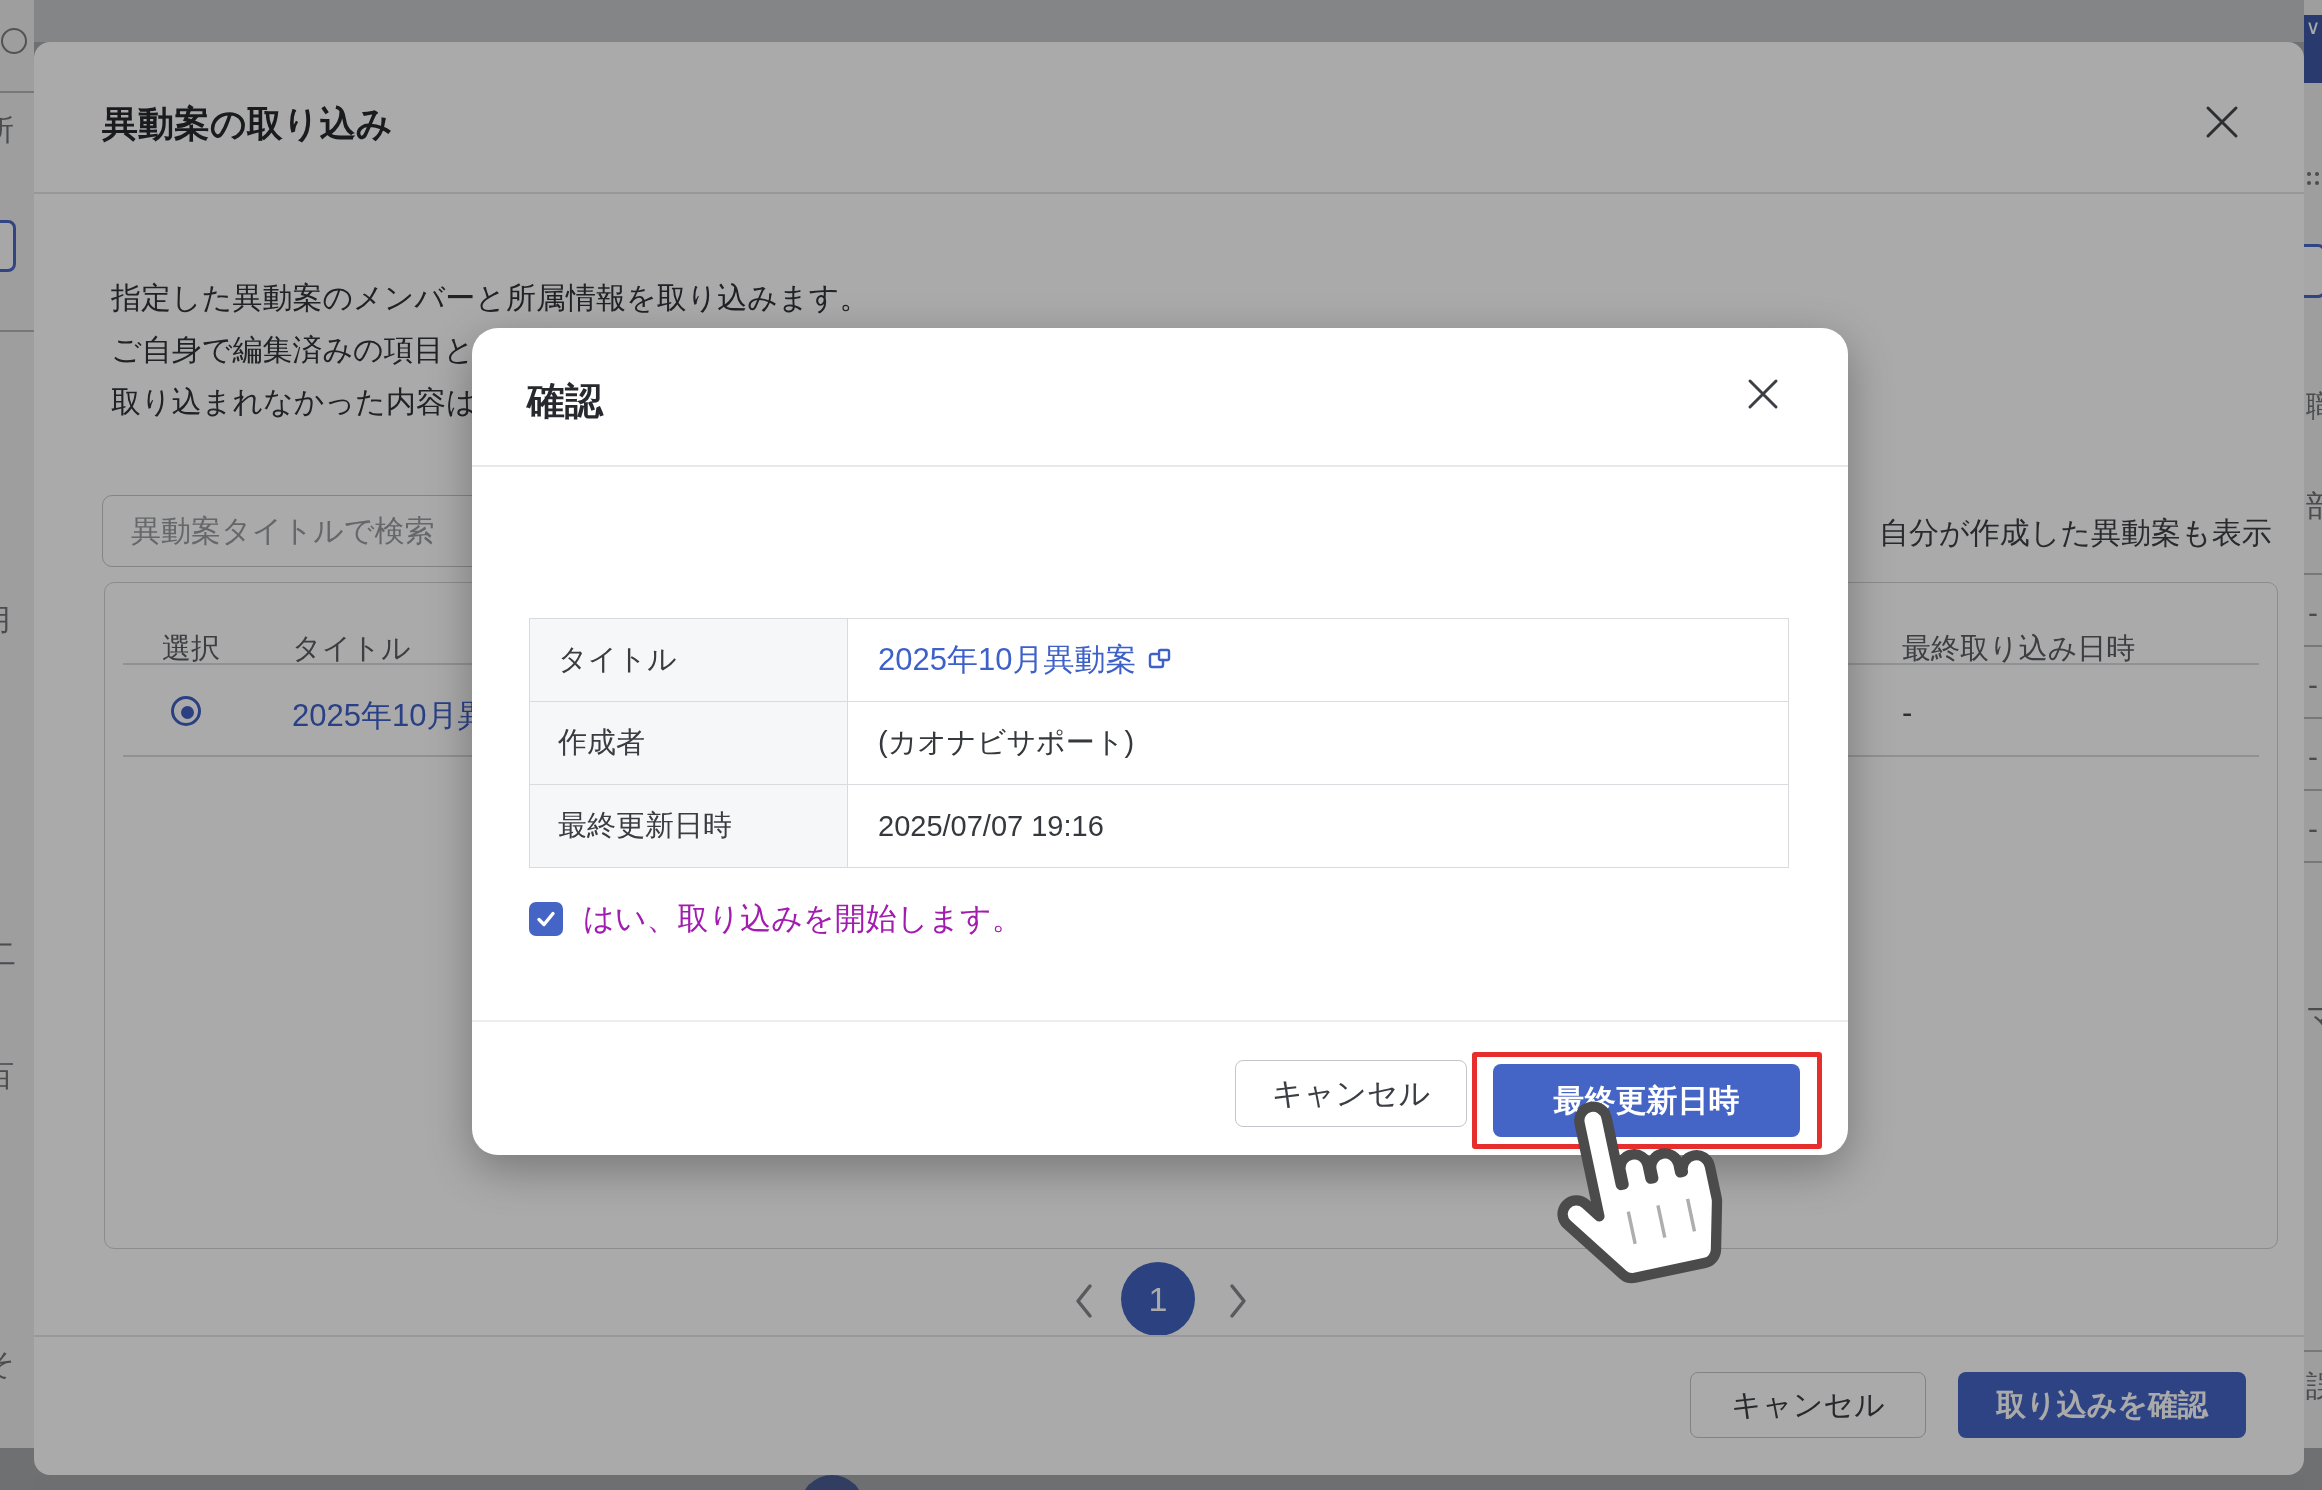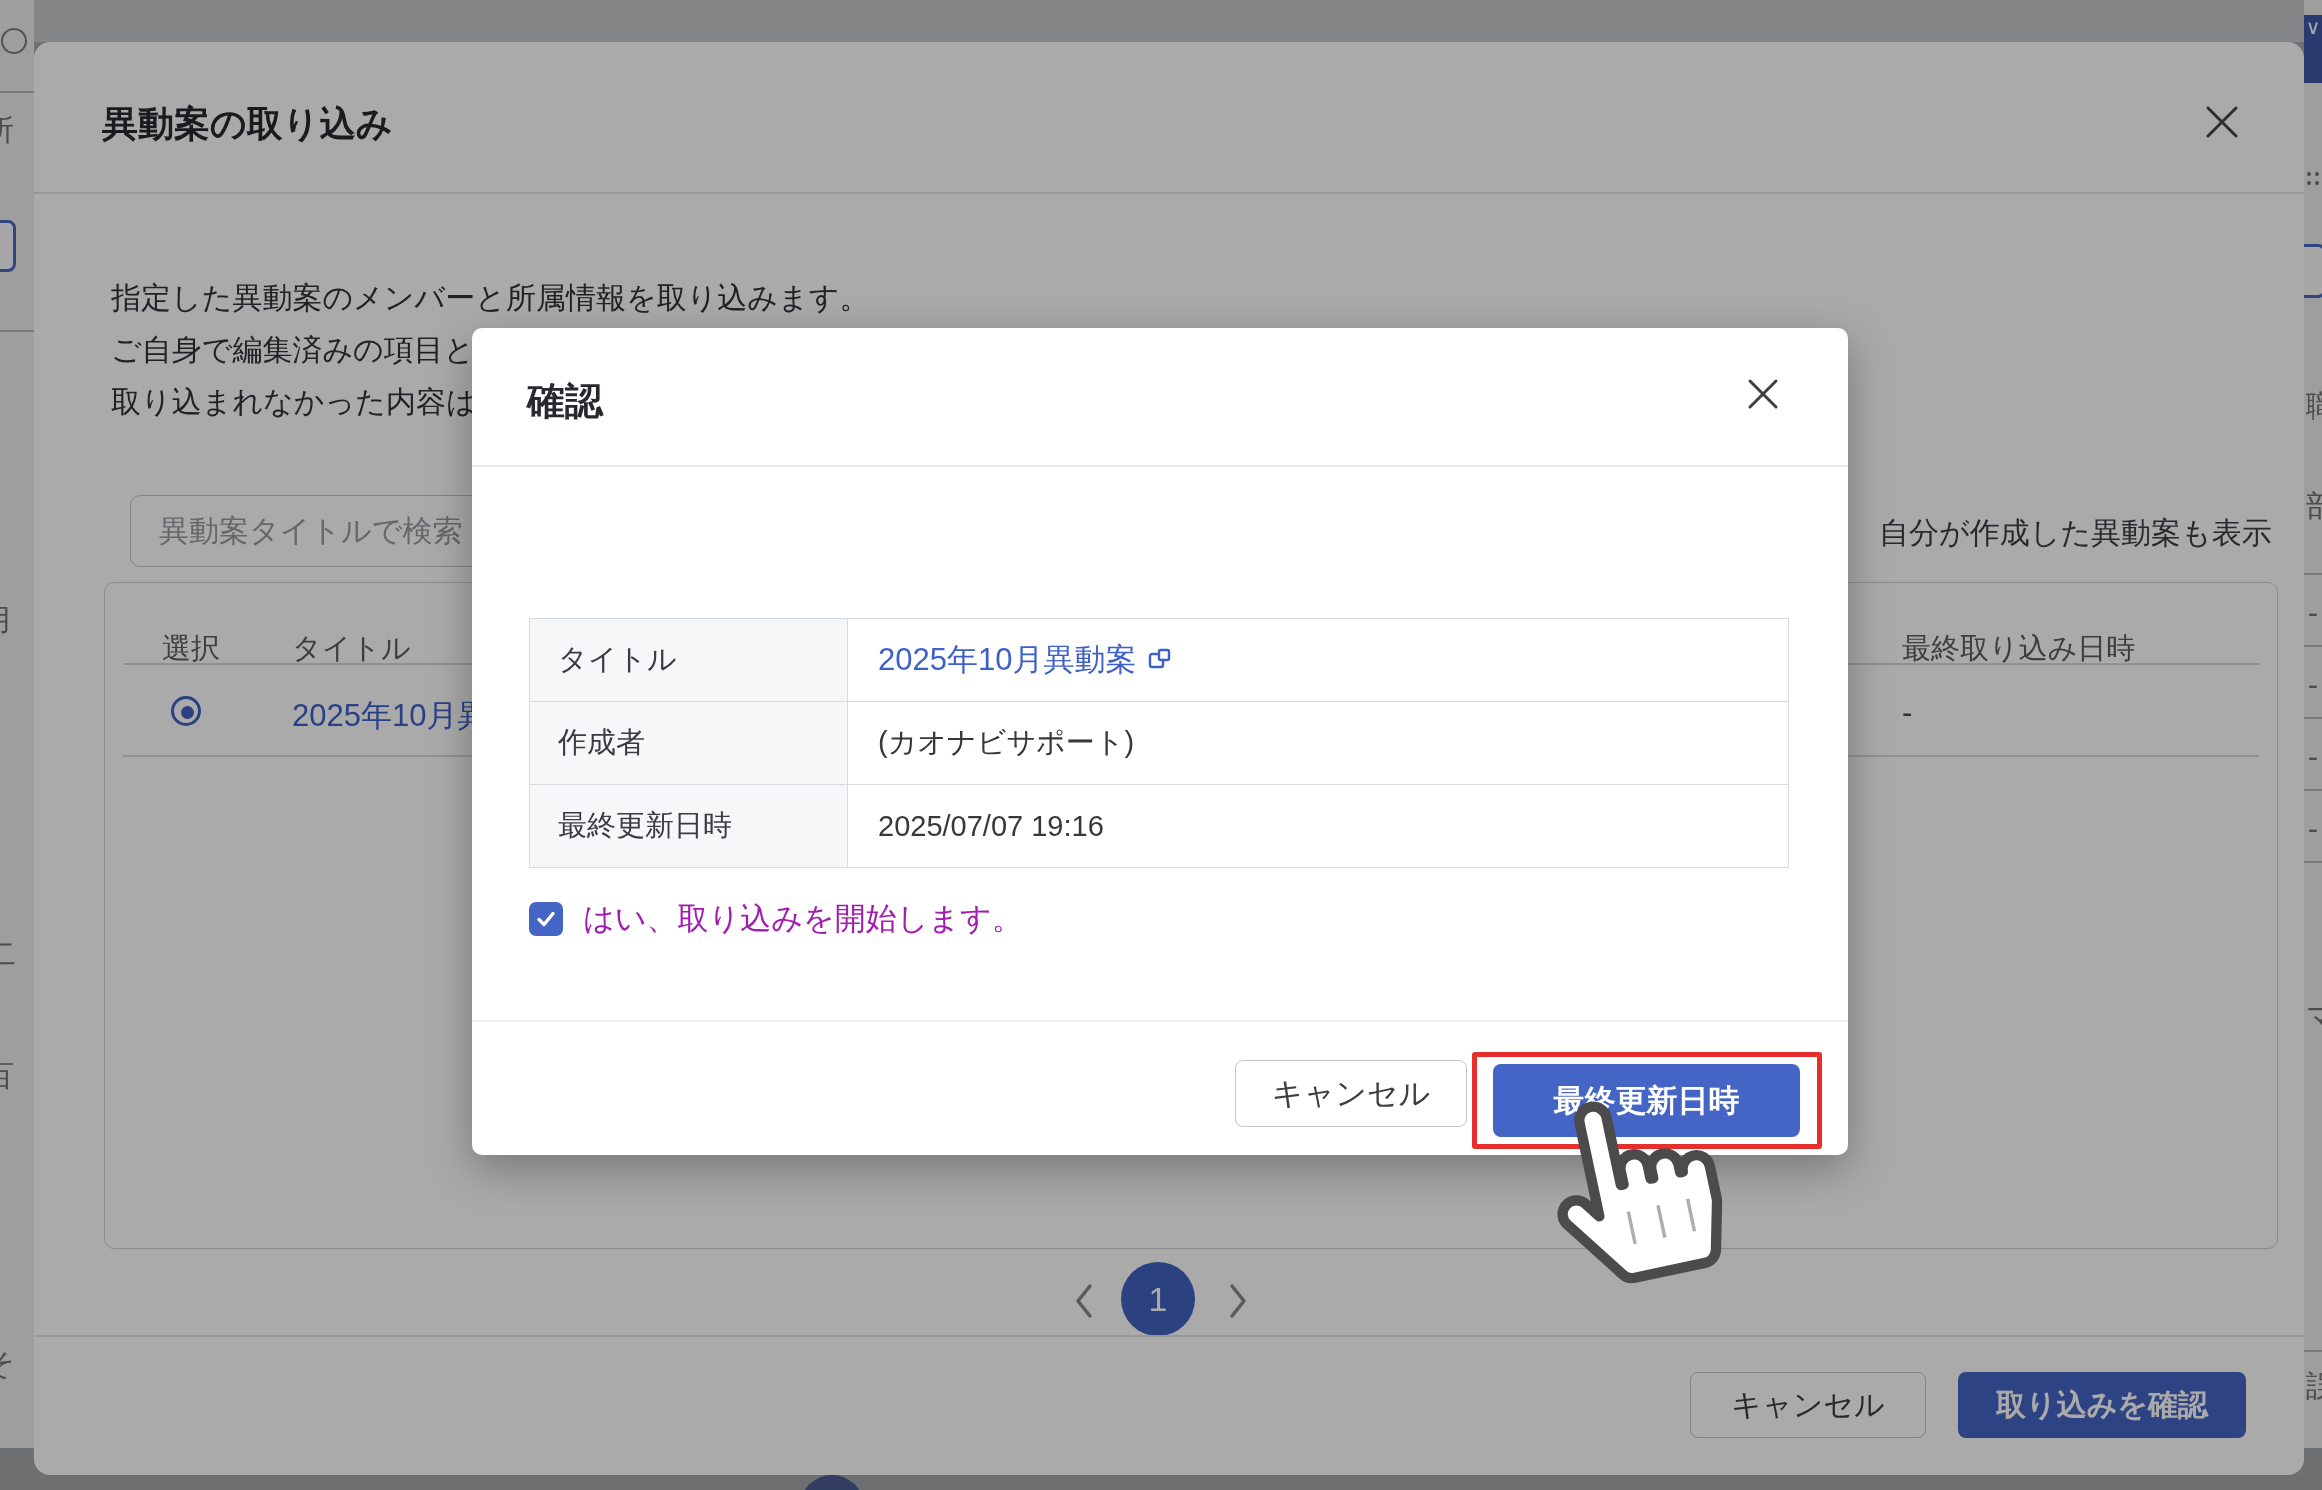--- a/index.html
+++ b/index.html
@@ -26,21 +26,21 @@
   .modal1 { position:absolute; left:34px; top:42px; width:2270px; height:1433px; background:#ffffff;
             border-radius:16px; }
   .modal1-title { position:absolute; left:68px; top:58px; font-size:36px; font-weight:bold; color:#26292d; }
   .m1-divider-top { position:absolute; left:0; top:150px; width:100%; height:1.5px; background:#e4e5e7; }
   .m1-desc { position:absolute; left:77px; top:230px; font-size:30px; line-height:52px; color:#303338; }
   .close-x { position:absolute; width:44px; height:44px; cursor:pointer; }
   .close-x svg { width:100%; height:100%; }
   .m1-close { left:2166px; top:58px; }
   .search-input { position:absolute; left:68px; top:453px; width:500px; height:72px; border:1.5px solid #c3c6ca;
                   border-radius:10px; background:#fff; font-size:30px; color:#989ba0; padding:11px 28px;
-                  display:flex; align-items:center;margin-left:28px; }
+                  display:flex; align-items:center; }
   .show-own { position:absolute; left:1845px; top:471px; width:412px; font-size:30px; color:#3c3f44; }
 
   .m1-table { position:absolute; left:70px; top:540px; width:2174px; height:667px;
               border:1.5px solid #cfd2d6; border-radius:10px; background:#fff; }
   .m1-th { position:absolute; top:46px; font-size:29px; color:#5a5d62; }
   .m1-head-divider { position:absolute; left:18px; top:80px; width:2136px; height:1.5px; background:#d8dadd; }
   .m1-row-divider  { position:absolute; left:18px; top:172px; width:2136px; height:1.5px; background:#d8dadd; }
   .radio-outer { position:absolute; left:66px; top:113px; width:30px; height:30px; border:3px solid #4061c3;
                  border-radius:50%; background:#fff; }
   .radio-inner { position:absolute; left:7px; top:7px; width:13px; height:13px; border-radius:50%; background:#4061c3; }
@@ -59,21 +59,21 @@
   .btn-ghost { background:#fff; border:1.5px solid #c2c5c9; color:#3b3e43; }
   .btn-primary { background:#4565c6; border:none; color:#ffffff; font-weight:600; }
   .m1-cancel  { position:absolute; left:1656px; top:1330px; width:236px; height:66px; }
   .m1-confirm { position:absolute; left:1924px; top:1330px; width:288px; height:66px; }
 
   
   .overlay { position:absolute; left:0; top:0; width:2322px; height:1490px; background:rgba(0,0,0,0.335); }
 
   
   .modal2 { position:absolute; left:472px; top:328px; width:1376px; height:827px; background:#fff;
-            border-radius:10px; box-shadow:0 14px 46px rgba(0,0,0,0.30); }
+            border-radius:26px; box-shadow:0 14px 46px rgba(0,0,0,0.30); }
   .modal2-title { position:absolute; left:55px; top:48px; font-size:38px; font-weight:bold; color:#26292d; }
   .m2-close { left:1269px; top:44px; }
   .m2-head-divider { position:absolute; left:0; top:137px; width:100%; height:1.5px; background:#e8e9eb; }
   .m2-message { position:absolute; left:57px; top:231px; font-size:31px; color:#2e3135; }
 
   .m2-table { position:absolute; left:57px; top:290px; width:1260px; border:1.5px solid #d9dbde;
               border-collapse:collapse; }
   .m2-table td { border:1.5px solid #d9dbde; height:83px; font-size:29px; vertical-align:middle; }
   .m2-label { width:318px; background:#f6f7f8; color:#393c40; padding-left:28px; }
   .m2-value { color:#35383c; padding-left:30px; }

